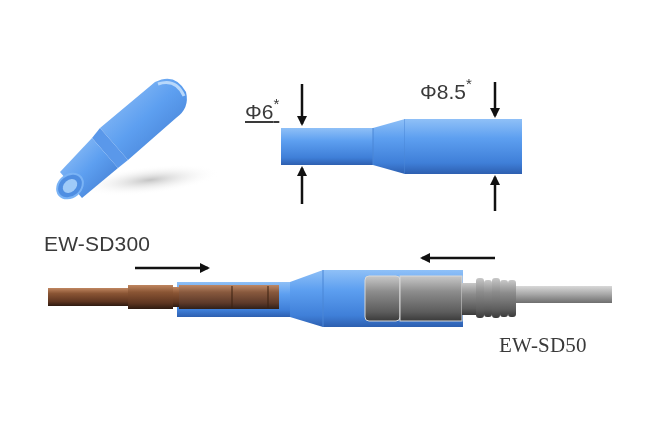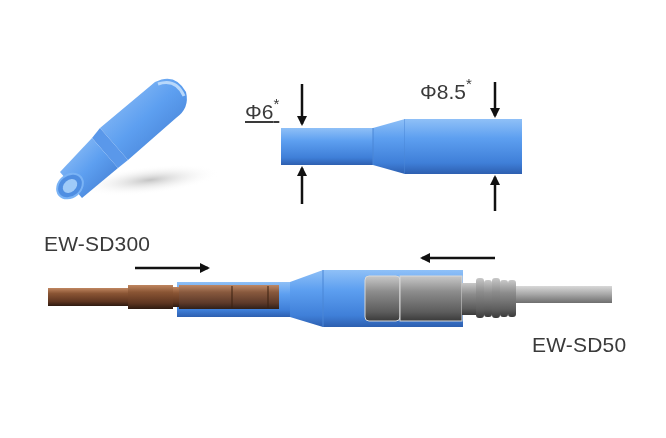--- a/index.html
+++ b/index.html
@@ -114,13 +114,13 @@
   <g>
     <line x1="135" y1="268" x2="208" y2="268" stroke="#111" stroke-width="2.5" marker-end="url(#ah)"></line>
     <line x1="495" y1="258" x2="422" y2="258" stroke="#111" stroke-width="2.5" marker-end="url(#ah)"></line>
   </g>
 </svg>
 
 <div class="dim" style="left:245px; top:97px;text-decoration:underline;"><span>Φ6</span><sup>*</sup></div>
 <div class="dim" style="left:384px; top:77px;margin-left:36px;"><span>Φ8.5</span><sup>*</sup></div>
 
 <div class="label" style="left:44px; top:232px;">EW-SD300</div>
-<div class="label" style="left:532px; top:333px;">EW-SD50</div>
+<div class="label" style="left:499px; top:333px;font-family:Liberation Serif, serif;">EW-SD50</div>
 
 </body></html>

